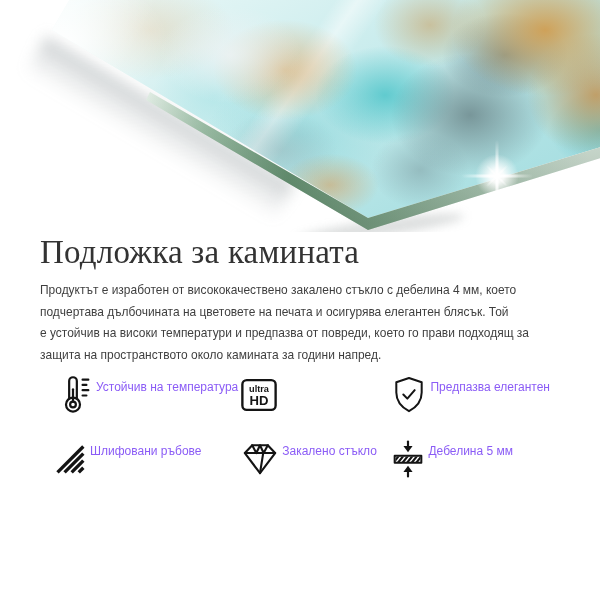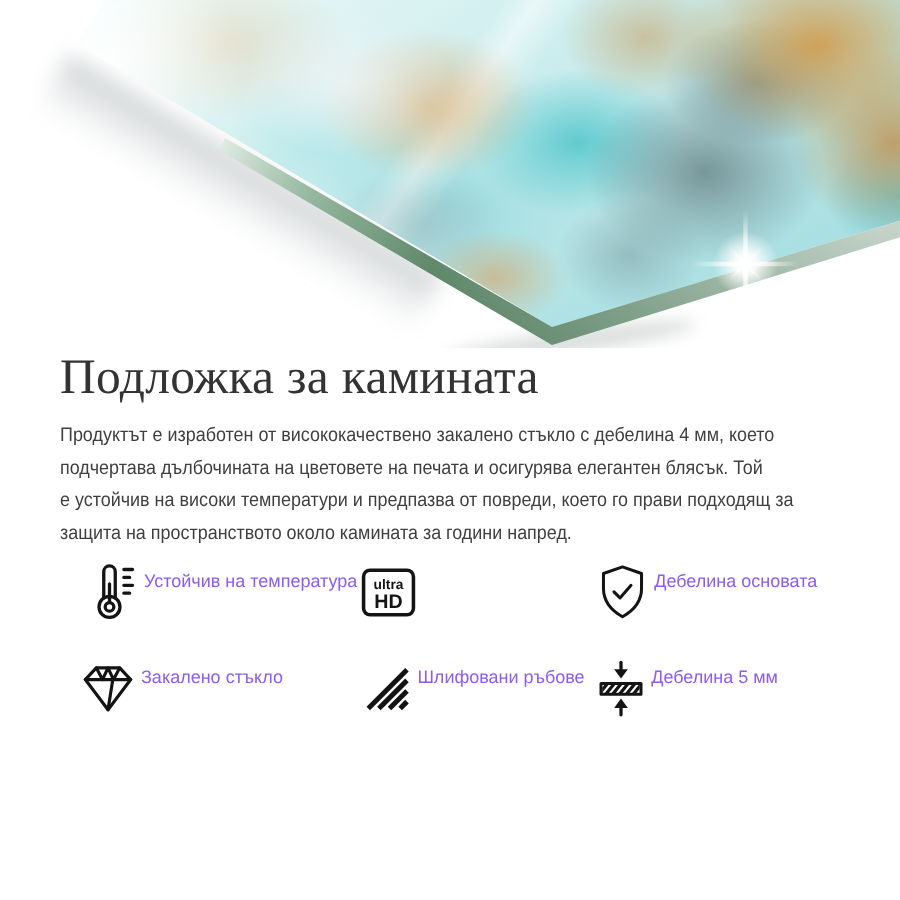--- a/index.html
+++ b/index.html
@@ -144,45 +144,45 @@
         </div>
       </div>
 
       <div class="feature">
         <div class="icon-wrap">
           <svg class="ico" width="42" height="42" viewBox="0 0 48 48">
             <path d="M24 4.5 L38.5 9.5 V21 c0 10.5 -6.8 17.2 -14.5 21.5 C16.3 38.2 9.5 31.5 9.5 21 V9.5 Z"></path>
             <path d="M17.5 23.5 l4.6 4.6 L30.5 18.5"></path>
           </svg>
         </div>
-        <div class="label">Дебелина основата</div>
+        <div class="label">Предпазва елегантен</div>
+      </div>
+
+      <div class="feature">
+        <div class="icon-wrap">
+          <svg class="ico" width="40" height="40" viewBox="0 0 48 48" style="stroke-linecap:butt">
+            <path d="M9 40 L40 9" stroke-width="4"></path>
+            <path d="M17.5 40 L40 17.5" stroke-width="4"></path>
+            <path d="M26 40 L40 26" stroke-width="4"></path>
+            <path d="M34.5 40 L40 34.5" stroke-width="4"></path>
+          </svg>
+        </div>
+        <div class="label">Шлифовани ръбове</div>
       </div>
 
       <div class="feature">
         <div class="icon-wrap">
           <svg class="ico" width="44" height="44" viewBox="0 0 48 48">
             <path d="M15.5 9 H32.5 L40.5 17.5 L24 39.5 L7.5 17.5 Z"></path>
             <path d="M7.5 17.5 H40.5"></path>
             <path d="M15.5 9 L20 17.5 L24 9 L28 17.5 L32.5 9"></path>
             <path d="M24 39.5 L27.5 17.5"></path>
           </svg>
         </div>
         <div class="label">Закалено стъкло</div>
-      </div>
-
-      <div class="feature">
-        <div class="icon-wrap">
-          <svg class="ico" width="40" height="40" viewBox="0 0 48 48" style="stroke-linecap:butt">
-            <path d="M9 40 L40 9" stroke-width="4"></path>
-            <path d="M17.5 40 L40 17.5" stroke-width="4"></path>
-            <path d="M26 40 L40 26" stroke-width="4"></path>
-            <path d="M34.5 40 L40 34.5" stroke-width="4"></path>
-          </svg>
-        </div>
-        <div class="label">Шлифовани ръбове</div>
       </div>
 
       <div class="feature">
         <div class="icon-wrap">
           <svg class="ico" width="40" height="40" viewBox="0 0 48 48">
             <path d="M24 3 V9" stroke-width="2.6"></path>
             <polygon class="fill" points="18.5,8.5 29.5,8.5 24,16"></polygon>
             <rect x="8" y="20" width="32" height="8.5" stroke-width="2.4"></rect>
             <g clip-path="url(#barclip)">
               <path d="M6 29 L14 19" stroke-width="2.6"></path>

